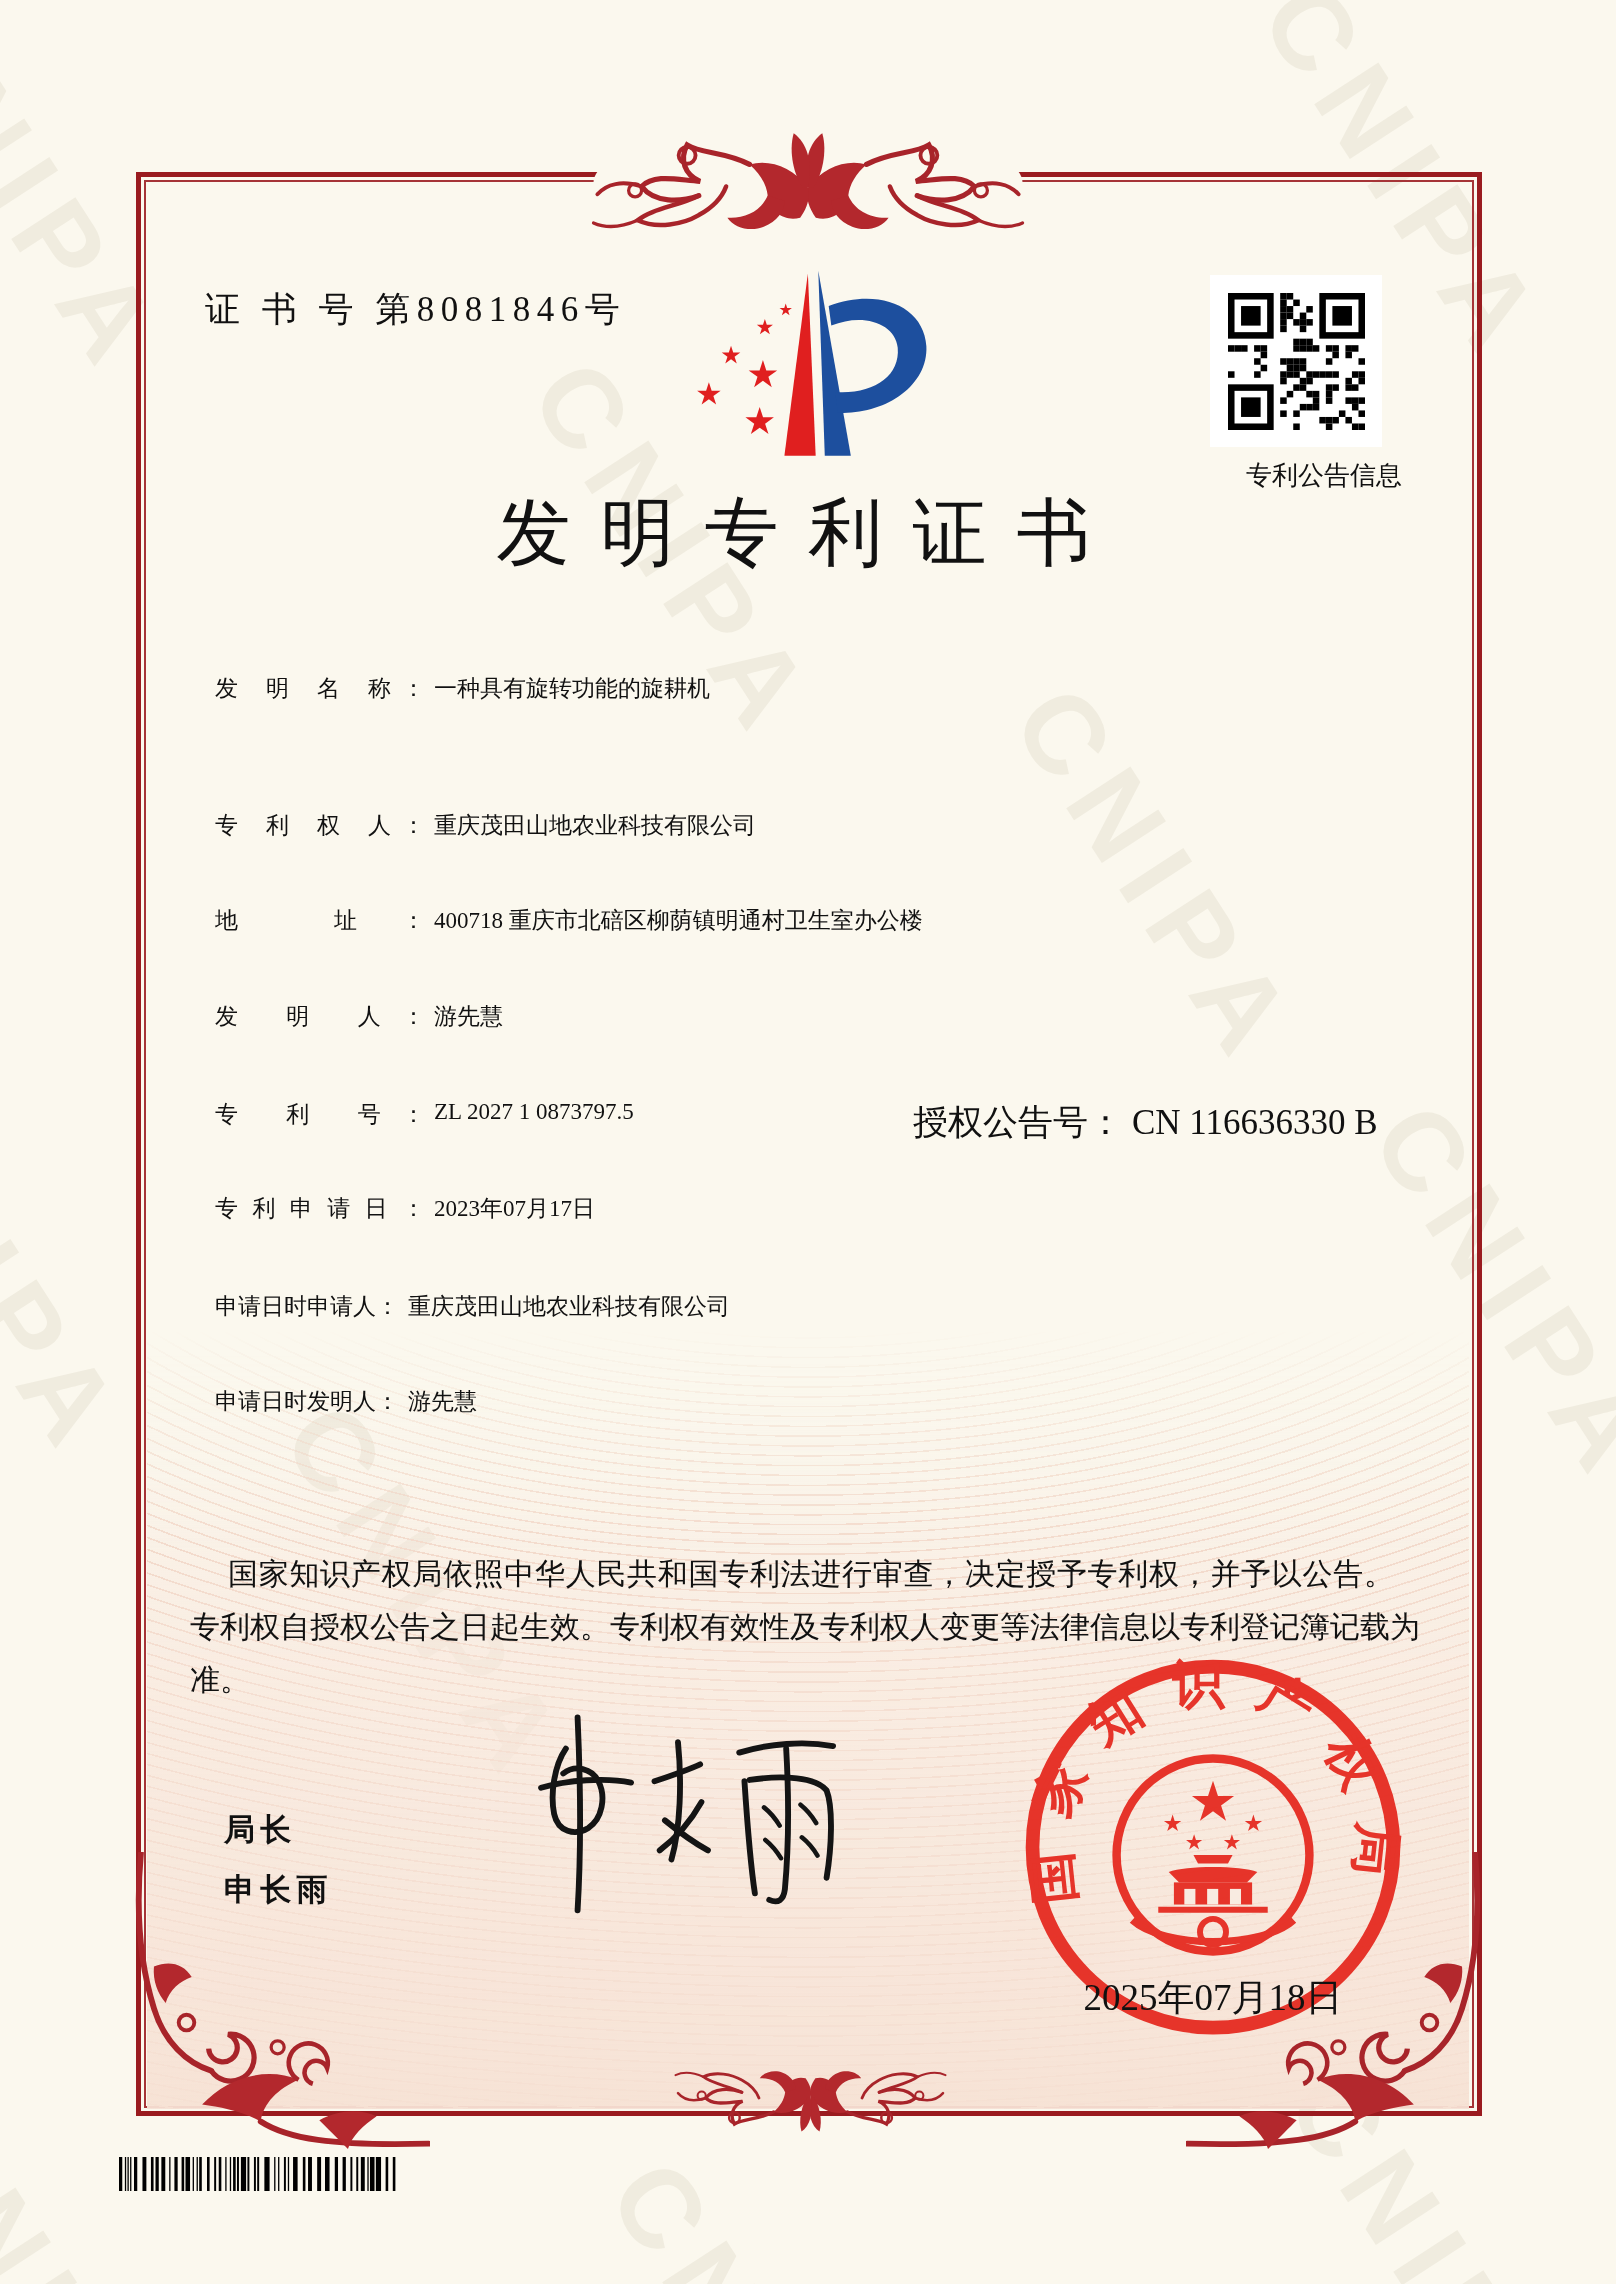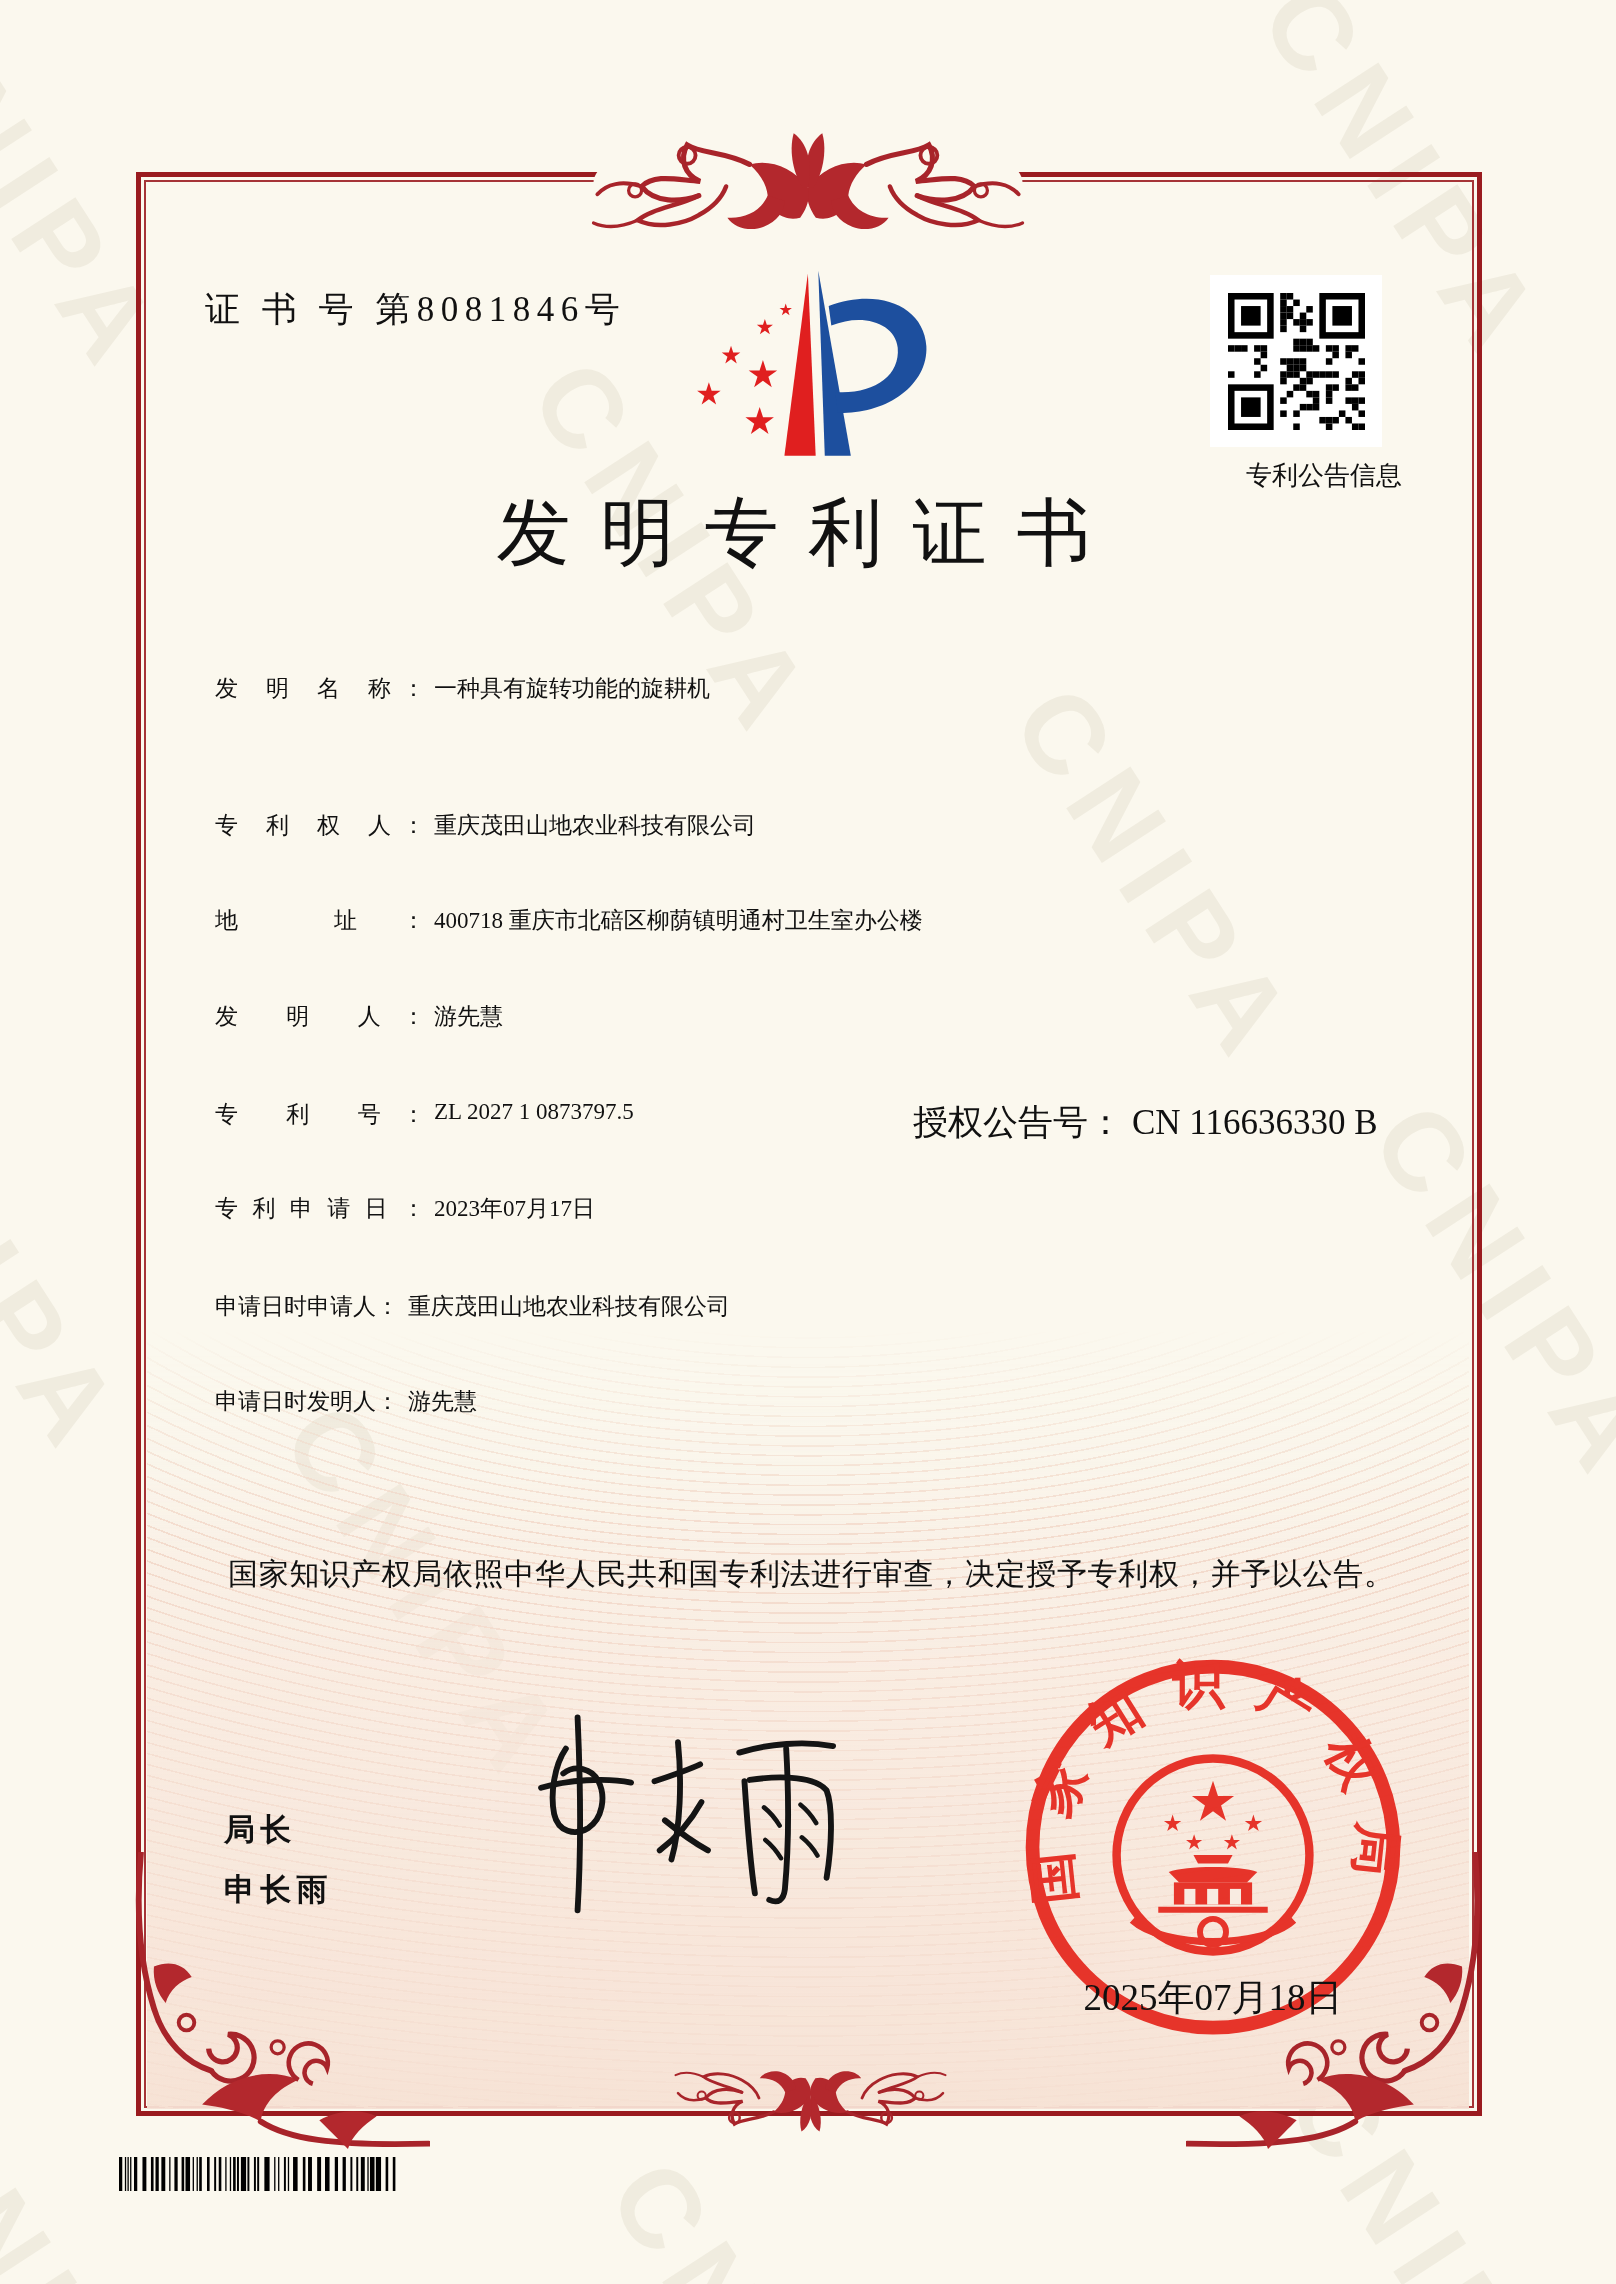--- a/index.html
+++ b/index.html
@@ -273,20 +273,21 @@
   </div>
   <div class="row" style="top:1291px">
     <span class="lblw">申请日时申请人：</span><span class="val">重庆茂田山地农业科技有限公司</span>
   </div>
   <div class="row" style="top:1386px">
     <span class="lblw">申请日时发明人：</span><span class="val">游先慧</span>
   </div>
 
   <div class="para">
     <span class="l1">国家知识产权局依照中华人民共和国专利法进行审查，决定授予专利权，并予以公告。</span>
+    <span class="l2">专利权自授权公告之日起生效。专利权有效性及专利权人变更等法律信息以专利登记簿记载为准。</span>
   </div>
 
   <div class="director" style="top:1809px">局长</div>
   <div class="director" style="top:1869px">申长雨</div>
 
   <svg class="sig" viewBox="0 0 540 345" fill="none" stroke="#141414" stroke-width="9" stroke-linecap="round">
     <path d="M78,70 C60,96 54,140 60,170 C66,198 92,204 112,192 C134,178 140,144 128,120 C118,100 92,94 74,108"></path>
     <path d="M96,22 C100,110 102,220 96,318"></path>
     <path d="M40,130 C80,118 140,114 178,122"></path>
     <path d="M250,60 C256,120 254,190 240,240"></path>

